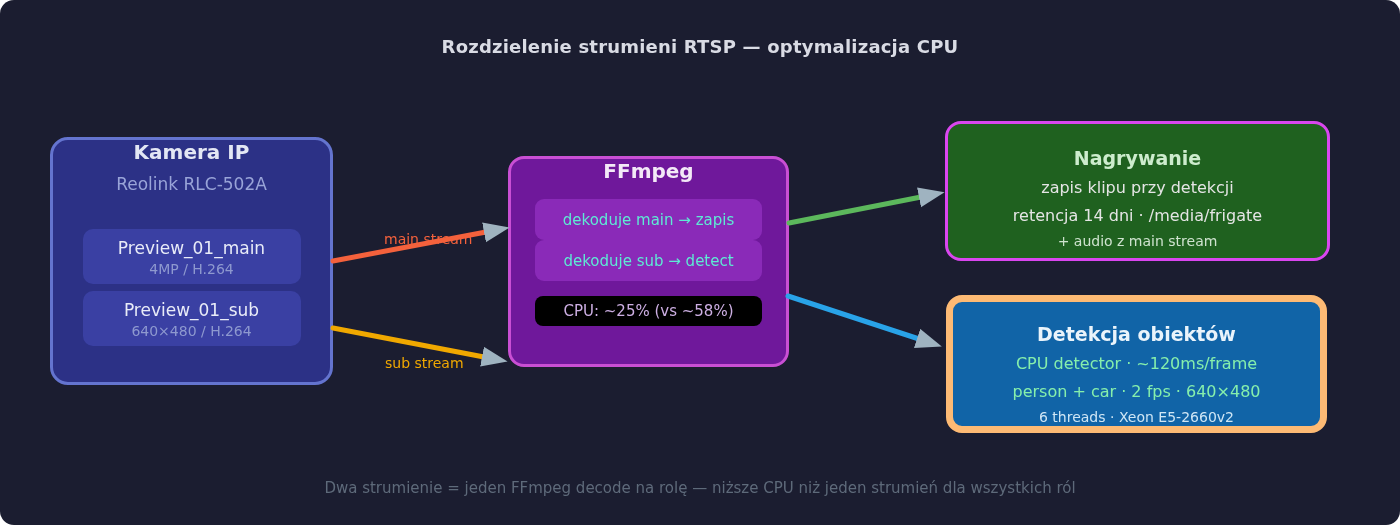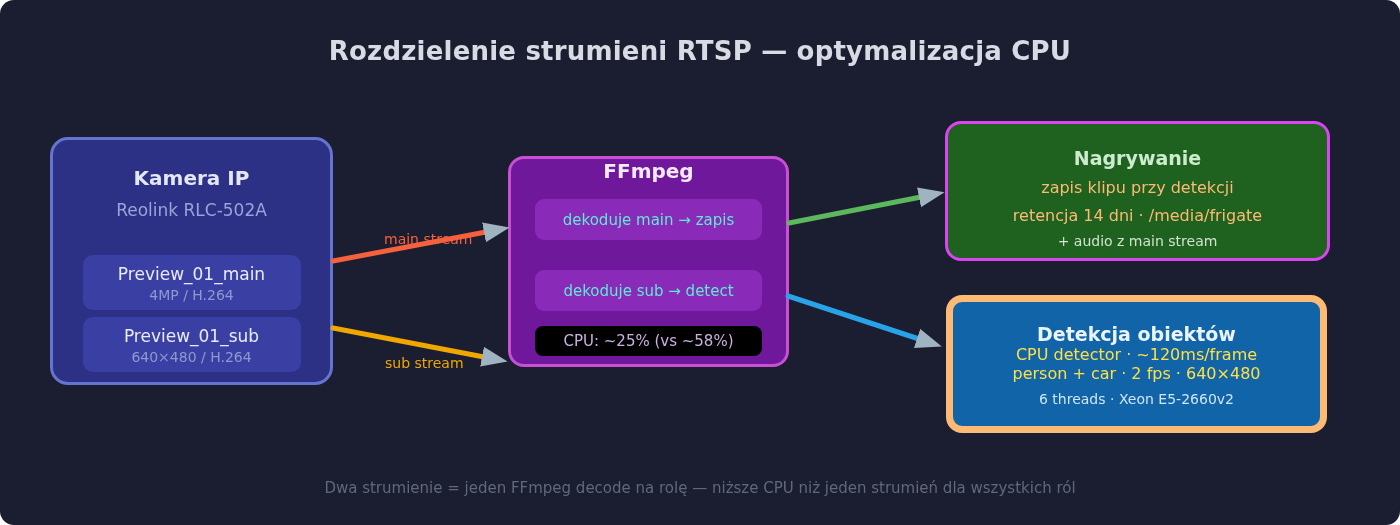--- a/index.html
+++ b/index.html
@@ -10,21 +10,21 @@
     height: 525px;
     background: #1b1d30;
     border-radius: 14px;
     overflow: hidden;
     font-family: "DejaVu Sans", sans-serif;
   }
   .diagram-title {
     position: absolute;
     top: 36px; left: 0; width: 100%;
     text-align: center;
-    font-size: 26px; font-weight: bold;
+    font-size: 18px; font-weight: bold;
     color: #d9dbe4;
     letter-spacing: 0.2px;
   }
   .footer-note {
     position: absolute;
     top: 479px; left: 0; width: 100%;
     text-align: center;
     font-size: 15px;
     color: #5e6a7a;
   }
@@ -33,21 +33,20 @@
     border-radius: 18px;
     display: flex;
     flex-direction: column;
     align-items: center;
   }
   
   .camera-node {
     left: 50px; top: 137px; width: 283px; height: 248px;
     background: #2c3186;
     border: 3px solid #6474cf;
-    padding-top: 26px;
   }
   .camera-title { font-size: 20px; font-weight: bold; color: #e3e7f4; }
   .camera-subtitle { font-size: 17px; color: #99a4d8; margin-top: 10px; }
   .stream-box {
     width: 218px;
     background: #3a40a3;
     border-radius: 10px;
     padding: 9px 0 7px 0;
     text-align: center;
   }
@@ -64,50 +63,50 @@
   }
   .ffmpeg-title { font-size: 20px; font-weight: bold; color: #f3e9f7; }
   .task-box {
     width: 227px; height: 41px;
     background: #8a2ab8;
     border-radius: 9px;
     display: flex; align-items: center; justify-content: center;
     font-size: 15px; color: #5eead4;
   }
   .task-box.first { margin-top: 16px; }
-  .task-box.second { margin-top: 30px; }
+  .task-box.second { margin-top: 0; }
   .cpu-box {
     width: 227px; height: 30px;
     background: #000000;
     border-radius: 8px;
     display: flex; align-items: center; justify-content: center;
     font-size: 15px; color: #cdafe3;
     margin-top: 15px;
   }
   
   .recording-node {
     left: 945px; top: 121px; width: 385px; height: 140px;
     background: #1f611f;
     border: 3px solid #d946ef;
     border-radius: 16px;
     padding-top: 23px;
   }
   .recording-title { font-size: 19px; font-weight: bold; color: #cdeccd; }
-  .recording-line { font-size: 16px; color: #fdba74; margin-top: 9px; line-height: 1.2; }
+  .recording-line { font-size: 16px; color: #e5e5e5; margin-top: 9px; line-height: 1.2; }
   .recording-note { font-size: 14px; color: #cfe3cf; margin-top: 8px; }
   
   .detection-node {
     left: 946px; top: 295px; width: 381px; height: 138px;
     background: #1164a7;
     border: 7px solid #fdba74;
     border-radius: 16px;
     padding-top: 21px;
   }
   .detection-title { font-size: 19px; font-weight: bold; color: #eaf4fb; }
-  .detection-line { font-size: 16px; color: #fde047; line-height: 1.2; }
+  .detection-line { font-size: 16px; color: #86efac; margin-top: 9px; line-height: 1.2; }
   .detection-note { font-size: 14px; color: #cfe6f5; margin-top: 8px; }
   
   .arrow-label {
     position: absolute;
     font-size: 14px;
     white-space: nowrap;
   }
   .main-stream-label { left: 384px; top: 231px; color: #f4613c; }
   .sub-stream-label  { left: 385px; top: 355px; color: #f0a800; }
   .arrows-svg { position: absolute; left: 0; top: 0; width: 1400px; height: 525px; pointer-events: none; }

